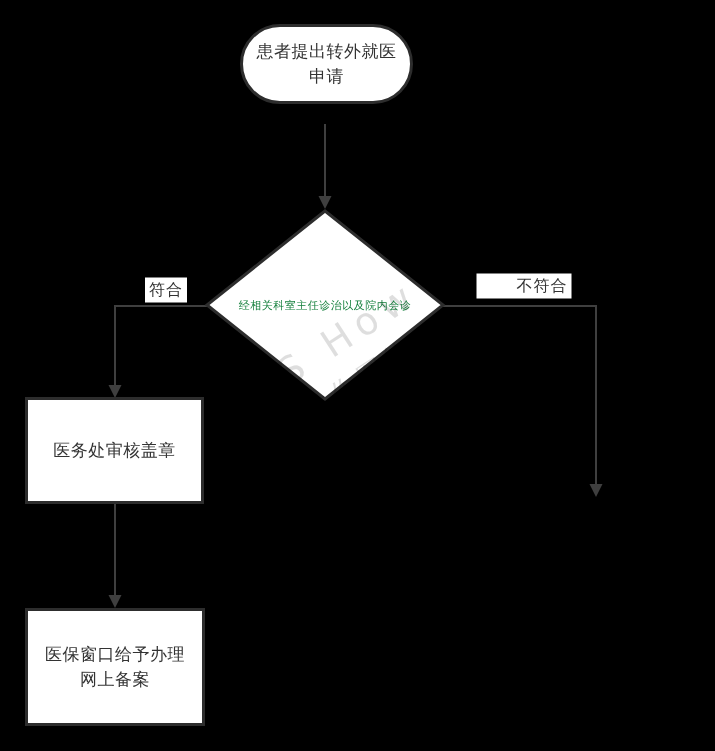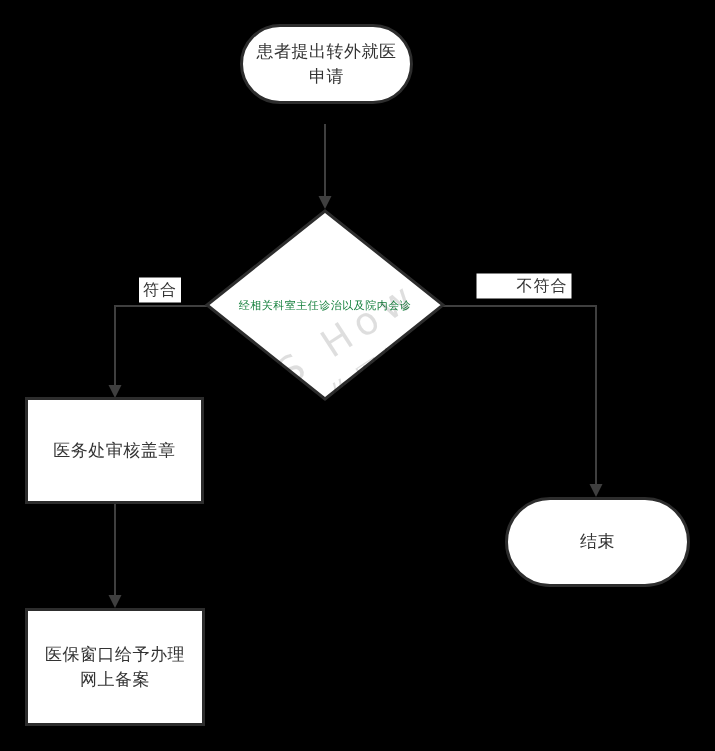--- a/index.html
+++ b/index.html
@@ -63,21 +63,21 @@
     position: absolute;
     transform: translate(-50%, -50%);
     background: #ffffff;
     color: #333333;
     font-size: 16px;
     letter-spacing: 1px;
     padding: 2px 4px;
     white-space: nowrap;
     z-index: 4;
   }
-  .edge-label-yes { left: 160px; top: 290px; }
+  .edge-label-yes { left: 166px; top: 290px; }
   .edge-label-no  { left: 524px; top: 286px; padding-left: 40px; }
   .watermark {
     position: absolute;
     left: 360px; top: 380px;
     transform: translate(-50%, -50%) rotate(-33deg);
     text-align: center;
     color: rgba(0, 0, 0, 0.13);
     z-index: 10;
     pointer-events: none;
     white-space: nowrap;
@@ -126,23 +126,20 @@
   <div class="edge-label edge-label-no">不符合</div>
 
   <div class="node node-filing">
     <span class="txt">医保窗口给予办理网上备案</span>
   </div>
 
   <div class="node node-review">
     <span class="txt">医务处审核盖章</span>
   </div>
 
-  <div class="node terminator node-end">
-    <span class="txt">结束</span>
-  </div>
 
   <div class="watermark">
     <div class="wm-latin">PS How</div>
     <div class="wm-cjk">提供作图能力</div>
     <div class="wm-latin">PS How</div>
   </div>
 
 </div>
 
 </body></html>

